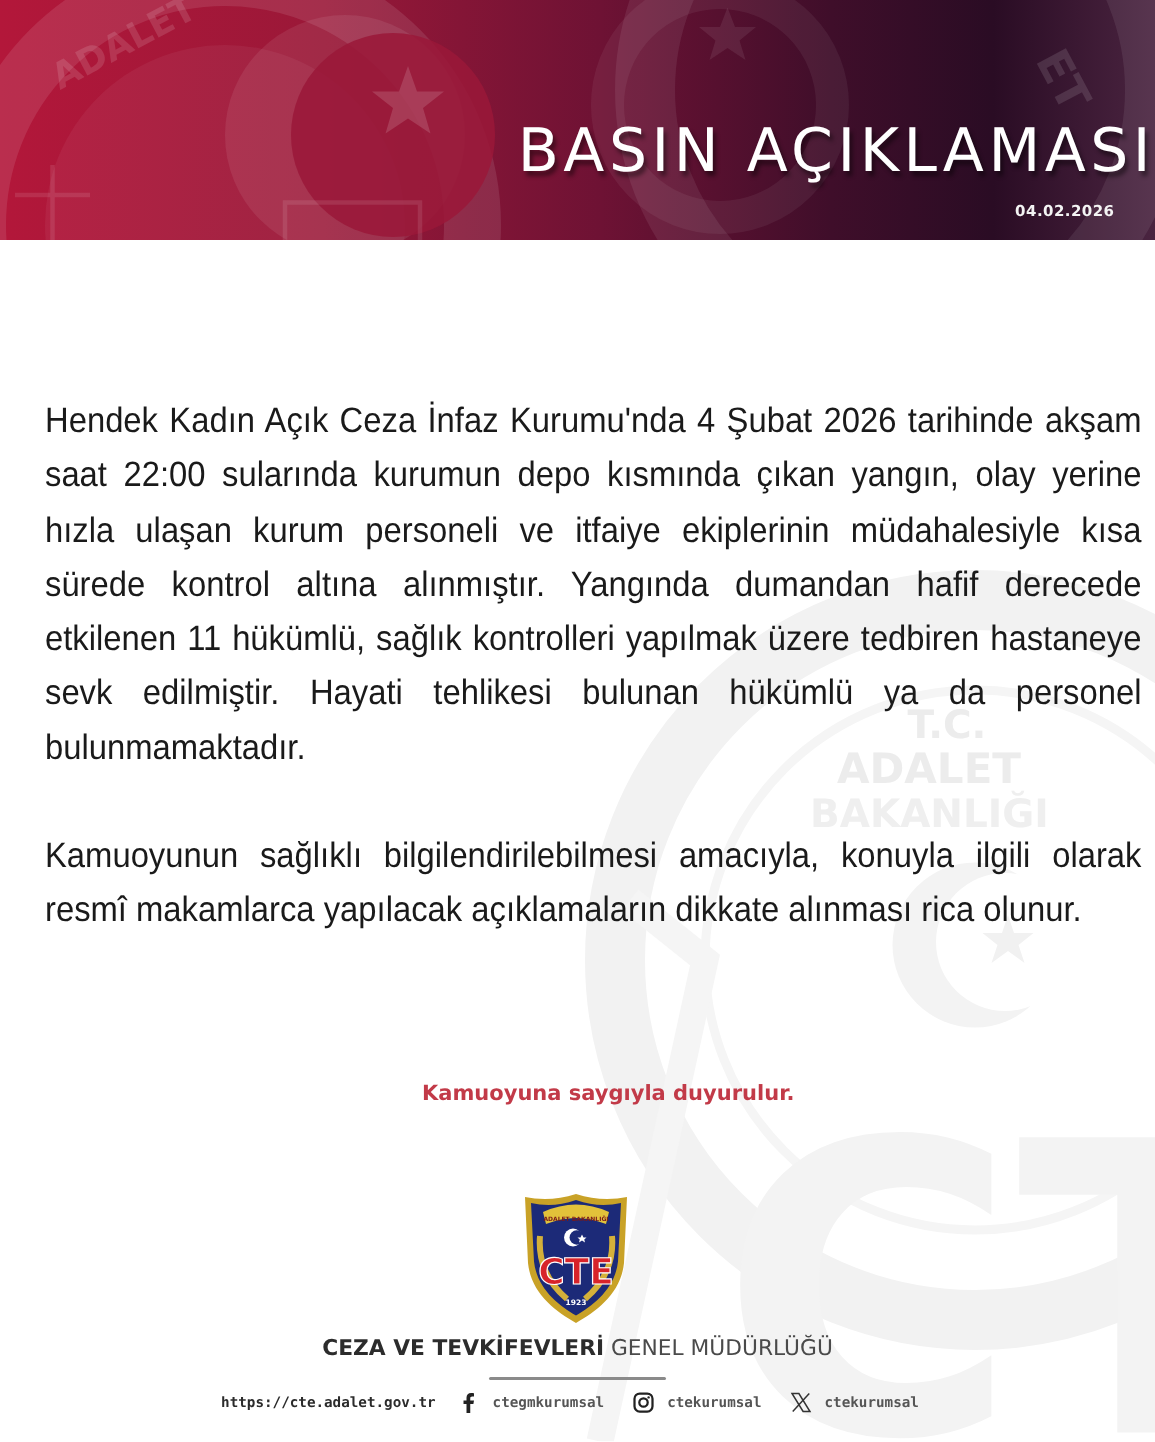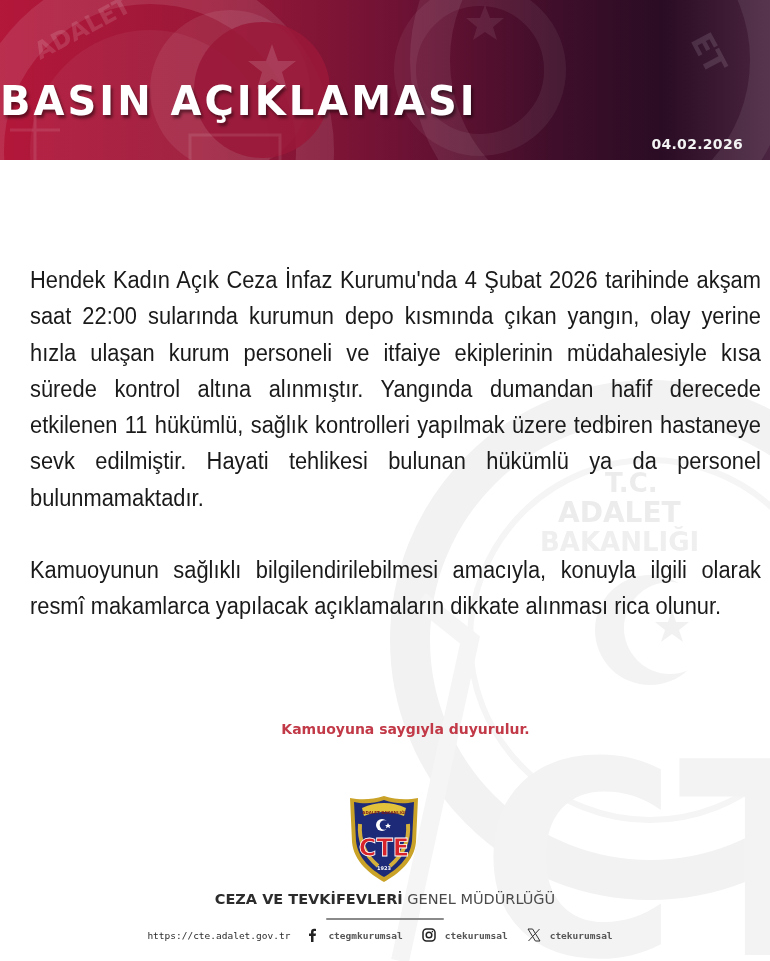--- a/index.html
+++ b/index.html
@@ -7,28 +7,28 @@
   body { position: relative; font-family: "Liberation Sans", sans-serif; color: #161616; }
 
   
   .banner {
     position: absolute; left: 0; top: 0; width: 770px; height: 160px;
     background: linear-gradient(90deg, #b3173a 0%, #9a1838 28%, #6e1234 52%, #3f0e2a 72%, #2a0c24 86%, #4a2440 100%);
     overflow: hidden;
   }
   .banner-watermark { position: absolute; inset: 0; }
   .banner-title {
-    position: absolute; left: 0; right: 0; top: 78px; text-align: left;
-    font-family: "DejaVu Sans", sans-serif; font-weight: 700; font-size: 40px;
+    position: absolute; left: 0; right: 0; top: 78px; text-align: right;
+    font-family: "DejaVu Sans", sans-serif; font-weight: 400; font-size: 40px;
     letter-spacing: 3px; color: #ffffff;
     text-shadow: 2px 3px 3px rgba(0,0,0,0.45);
   }
   .banner-date {
     position: absolute; right: 27px; top: 136px;
-    font-family: "DejaVu Sans", sans-serif; font-weight: 700; font-size: 14px;
+    font-family: "DejaVu Sans", sans-serif; font-weight: 700; font-size: 10px;
     color: #f3f3f3; letter-spacing: 0.3px;
   }
 
   
   .body-watermark { position: absolute; left: 0; top: 160px; width: 770px; height: 801px; pointer-events: none; }
 
   
   .content { position: absolute; left: 30px; top: 216px; width: 731px; margin-top: 46px; }
   .para {
     font-family: "Liberation Sans", sans-serif; font-size: 23.5px; line-height: 36.3px;
@@ -53,21 +53,21 @@
   .org-name .bold { font-weight: 700; color: #2c2c2c; }
   .org-name .light { font-weight: 400; color: #4a4a4a; }
   .footer-rule {
     position: absolute; left: 326px; top: 918px; width: 118px; height: 2px;
     background: #8a8a8a; border-radius: 1px;
   }
   .footer-links {
     position: absolute; left: 0; right: 0; top: 927px; display: flex; justify-content: center;
     align-items: center; gap: 8px; font-family: "DejaVu Sans Mono", monospace; font-size: 9.5px; color: #444;
   }
-  .footer-links .url { font-weight: 400; color: #2b2b2b; margin-right: 6px; }
+  .footer-links .url { font-weight: 700; color: #2b2b2b; margin-right: 6px; }
   .footer-links .icon { display: inline-flex; width: 16px; height: 16px; align-items: center; justify-content: center; }
   .footer-links .handle { margin-right: 10px; color: #555; font-weight: bold; }
 </style>
 </head>
 <body>
 
 <div class="banner">
   <svg class="banner-watermark" width="770" height="160" viewBox="0 0 770 160">
 
     <circle cx="150" cy="150" r="165" fill="none" stroke="rgba(255,255,255,0.10)" stroke-width="38"></circle>

